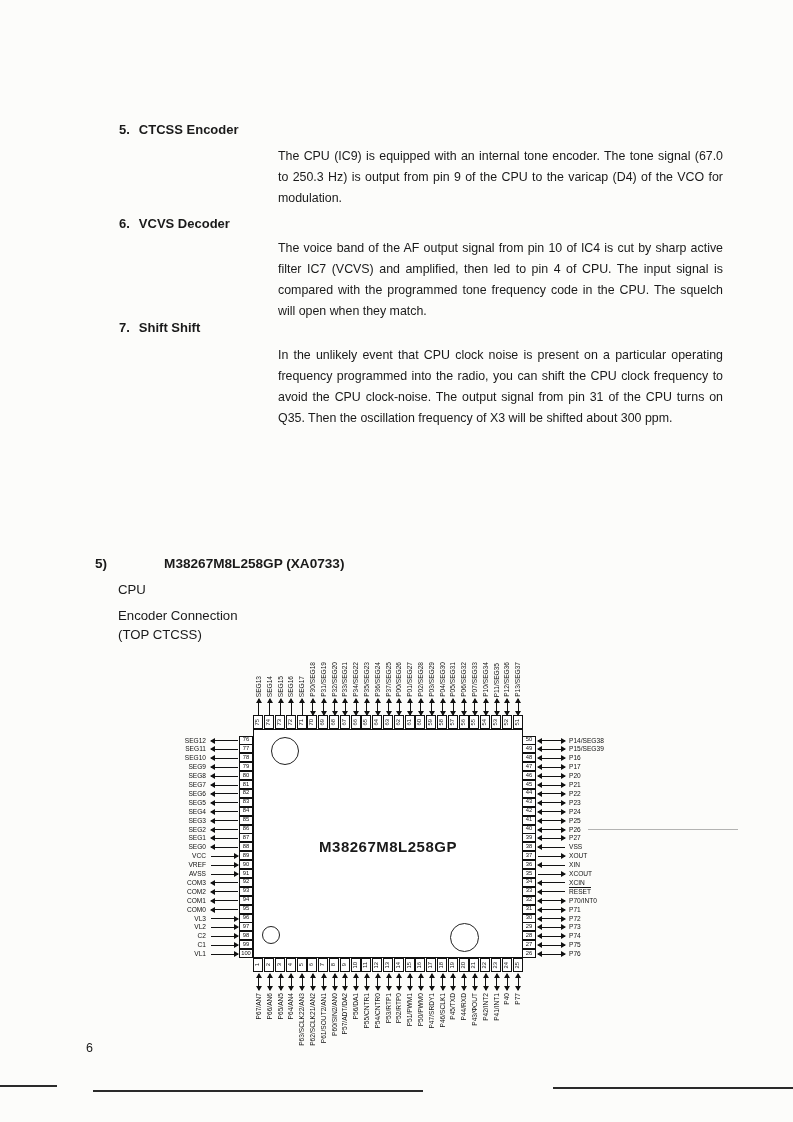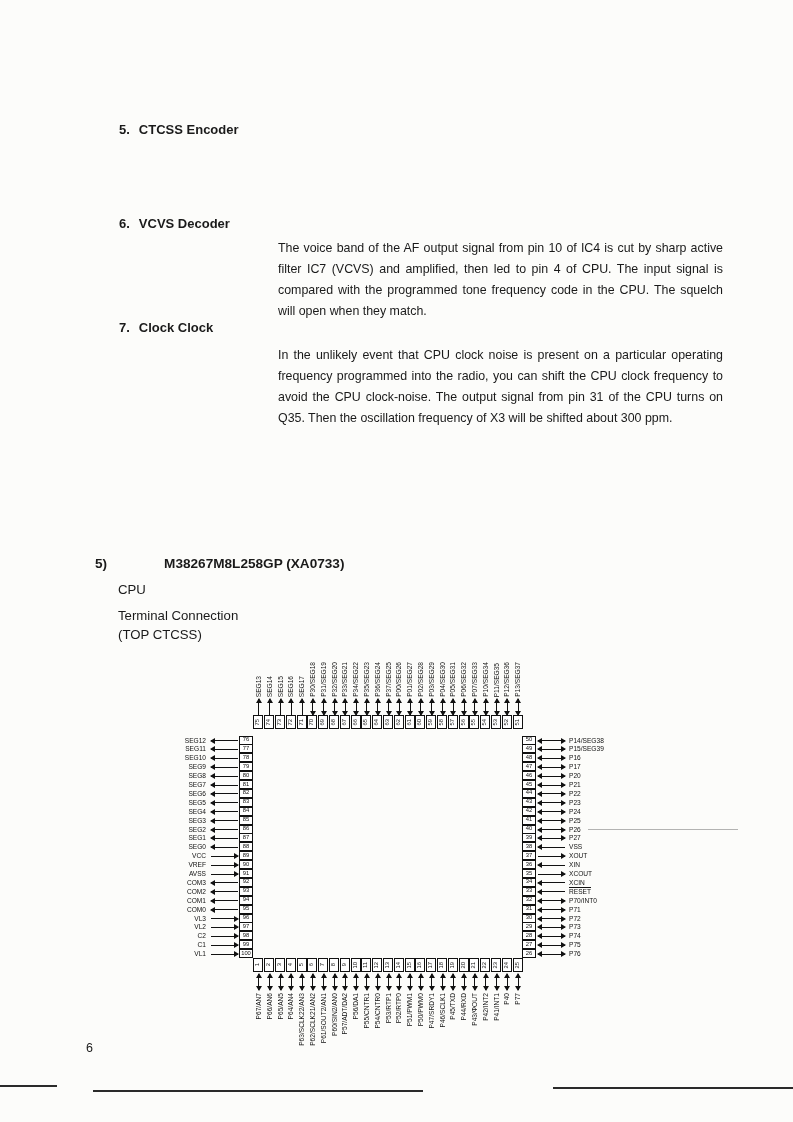--- a/index.html
+++ b/index.html
@@ -56,39 +56,46 @@
   .artifact { position:absolute; background:#2a2a2a; }
 </style>
 </head>
 <body>
 
 <div class="page">
 
   <div class="sec-head" style="left:119px; top:122px;">
     <span>5.</span><span class="t">CTCSS Encoder</span>
   </div>
+  <div class="para" style="top:146px;">The CPU (IC9) is equipped with an internal tone encoder. The tone signal (67.0 to 250.3 Hz) is output from pin 9 of the CPU to the varicap (D4) of the VCO for modulation.</div>
 
   <div class="sec-head" style="left:119px; top:216px;">
     <span>6.</span><span class="t">VCVS Decoder</span>
   </div>
   <div class="para" style="top:238px;">The voice band of the AF output signal from pin 10 of IC4 is cut by sharp active filter IC7 (VCVS) and amplified, then led to pin 4 of CPU. The input signal is compared with the programmed tone frequency code in the CPU. The squelch will open when they match.</div>
 
   <div class="sec-head" style="left:119px; top:320px;">
-    <span>7.</span><span class="t">Clock Clock</span>
+    <span>7.</span><span class="t">Shift Shift</span>
   </div>
   <div class="para" style="top:345px;">In the unlikely event that CPU clock noise is present on a particular operating frequency programmed into the radio, you can shift the CPU clock frequency to avoid the CPU clock-noise. The output signal from pin 31 of the CPU turns on Q35. Then the oscillation frequency of X3 will be shifted about 300 ppm.</div>
 
   <div class="part-head">
     <span>5)</span><span class="t">M38267M8L258GP (XA0733)</span>
   </div>
   <div class="sub" style="top:582px;">CPU</div>
-  <div class="sub" style="top:608px;">Terminal Connection</div>
+  <div class="sub" style="top:608px;">Encoder Connection</div>
   <div class="sub" style="top:627px;">(TOP CTCSS)</div>
 
   <div class="chip-diagram">
+    <div class="chip-body">
+      <div class="chip-name">M38267M8L258GP</div>
+      <div class="circle c1"></div>
+      <div class="circle c2"></div>
+      <div class="circle c3"></div>
+    </div>
   <div class="plabel r" style="left: 146px; top: 735.5px; width: 60px;">SEG12</div>
       <div class="harrow ah-l" style="left: 211px; top: 740px; width: 27px;"></div>
       <div class="pbox" style="left: 239px; top: 735.5px; width: 14px; height: 9px;">76</div>
       <div class="plabel r" style="left: 146px; top: 744.4px; width: 60px;">SEG11</div>
       <div class="harrow ah-l" style="left: 211px; top: 748.9px; width: 27px;"></div>
       <div class="pbox" style="left: 239px; top: 744.4px; width: 14px; height: 9px;">77</div>
       <div class="plabel r" style="left: 146px; top: 753.3px; width: 60px;">SEG10</div>
       <div class="harrow ah-l" style="left: 211px; top: 757.8px; width: 27px;"></div>
       <div class="pbox" style="left: 239px; top: 753.3px; width: 14px; height: 9px;">78</div>
       <div class="plabel r" style="left: 146px; top: 762.2px; width: 60px;">SEG9</div>

